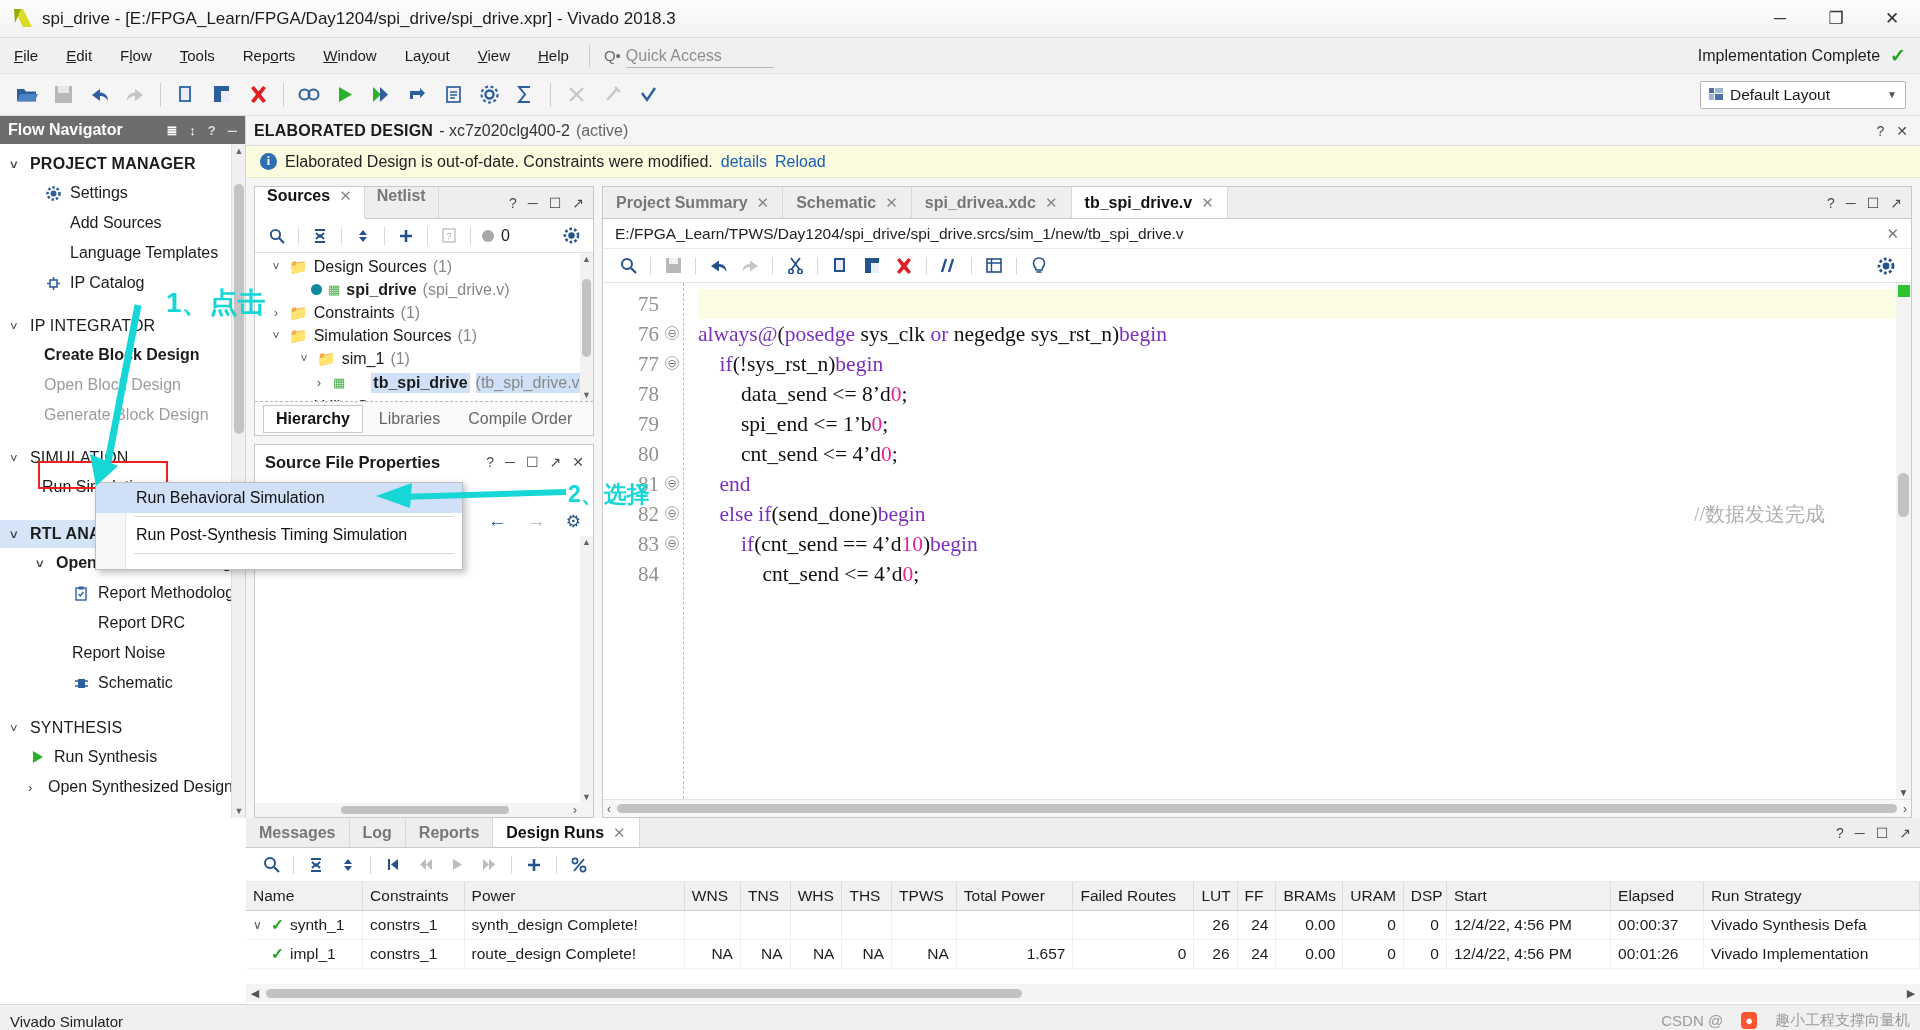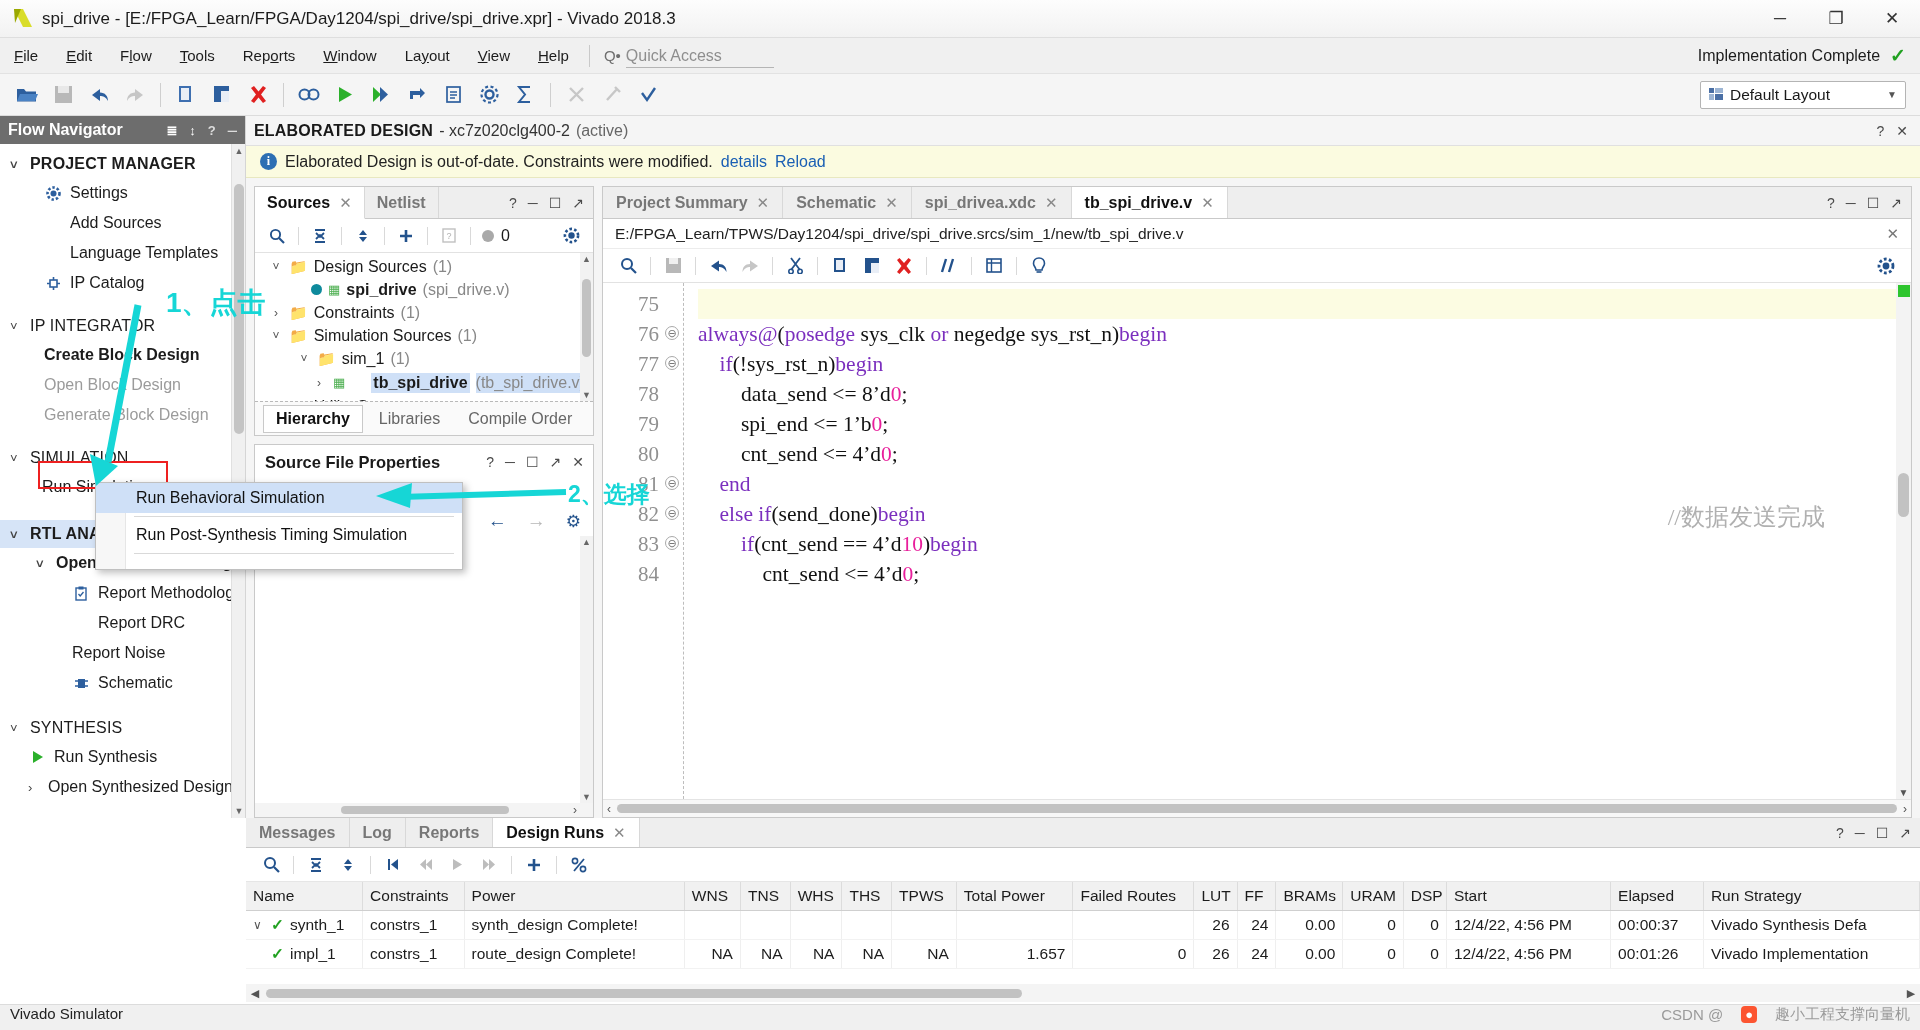--- a/index.html
+++ b/index.html
@@ -148,21 +148,21 @@
   .left-col { width: 340px; display:flex; flex-direction:column; gap:8px; }
 
   .panel {
     background:#fff; border:1px solid #c9c9c9;
   }
   .panel-tabs {
     height:32px; background:#eeeeee; display:flex; align-items:stretch;
     border-bottom:1px solid #c9c9c9;
   }
   .ptab {
-    display:flex; align-items:center; gap:9px; padding: 0 12px;
+    display:flex; gap:9px; padding: 0 12px;
     font-size:16px; font-weight:bold; color:#777; border-right:1px solid #d8d8d8;
   }
   .ptab.active { background:#fff; color:#111; border-bottom:1px solid #fff; margin-bottom:-1px; }
   .ptab .x { font-size:15px; color:#888; font-weight:normal; }
   .ptab-tools { margin-left:auto; display:flex; align-items:center; gap:11px; padding-right:9px; color:#4a4a4a; font-size:14px; }
 
   .panel-toolbar {
     height:34px; display:flex; align-items:center; gap:2px; padding: 0 8px;
     border-bottom:1px solid #e2e2e2; background:#fff;
   }
@@ -233,21 +233,21 @@
   .code-lines {
     flex:1; padding-top:6px; font-family:"Liberation Serif", serif; font-size:21.5px;
     padding-left: 14px; position:relative; overflow:hidden; white-space:pre;
   }
   .cline { height:30px; line-height:30px; }
   .cline.hl { background:#fcfce2; }
   .kw { color:#7b2fbe; }
   .pl { color:#111; }
   .num { color:#e81e9b; }
   .wm {
-    position:absolute; right: 86px; top: 218px; font-size:24px; color:#b0b0b0;
+    position:absolute; right: 86px; top: 218px; font-size:20px; color:#b0b0b0;
     font-family:"Liberation Serif", serif;
   }
   .ed-vsb { position:absolute; right:0; top:0; width:15px; height:100%; background:#f3f3f3; }
   .ed-vthumb { position:absolute; left:2px; top:190px; width:11px; height:44px; background:#c2c2c2; border-radius:6px; }
   .ed-green { position:absolute; right:1px; top:2px; width:12px; height:12px; background:#2ec52e; }
   .ed-hsb { height:18px; background:#f7f7f7; border-top:1px solid #e4e4e4; display:flex; align-items:center; padding: 0 4px; }
   .ed-hthumb { flex:1; height:9px; background:#c2c2c2; border-radius:5px; margin: 0 6px; }
 
   
   .bottom {
@@ -275,21 +275,21 @@
   .run-name { display:flex; align-items:center; gap:6px; }
   .ck { color:#21a121; font-weight:bold; }
   .bottom-hsb { position:absolute; left:0; bottom:18px; width:100%; height:18px; background:#f4f4f4; display:flex; align-items:center; }
   .bhs-arrow { width:18px; text-align:center; font-size:11px; color:#555; }
   .bhs-thumb { width: 756px; height:9px; background:#c2c2c2; border-radius:5px; margin-left:2px; }
 
   
   .statusbar {
     position:absolute; left:0; bottom:0; width:1920px; height:26px;
     background:#f0f0f0; border-top:1px solid #dcdcdc;
-    display:flex; align-items:flex-start; padding: 0 10px; font-size:15px; color:#222;
+    display:flex; align-items:flex-end; padding: 0 10px; font-size:15px; color:#222;
   }
   .status-right { margin-left:auto; display:flex; align-items:center; gap:18px; color:#9a9a9a; font-size:15px; }
   .csdn-badge {
     background:#fc5531; color:#fff; border-radius:4px; padding: 1px 4px; font-size:13px;
   }
 
   
   .ctxmenu {
     position:absolute; left: 95px; top: 482px; width: 368px;
     background:#fff; border:1px solid #c0c0c0; box-shadow: 3px 3px 7px rgba(0,0,0,.25);

